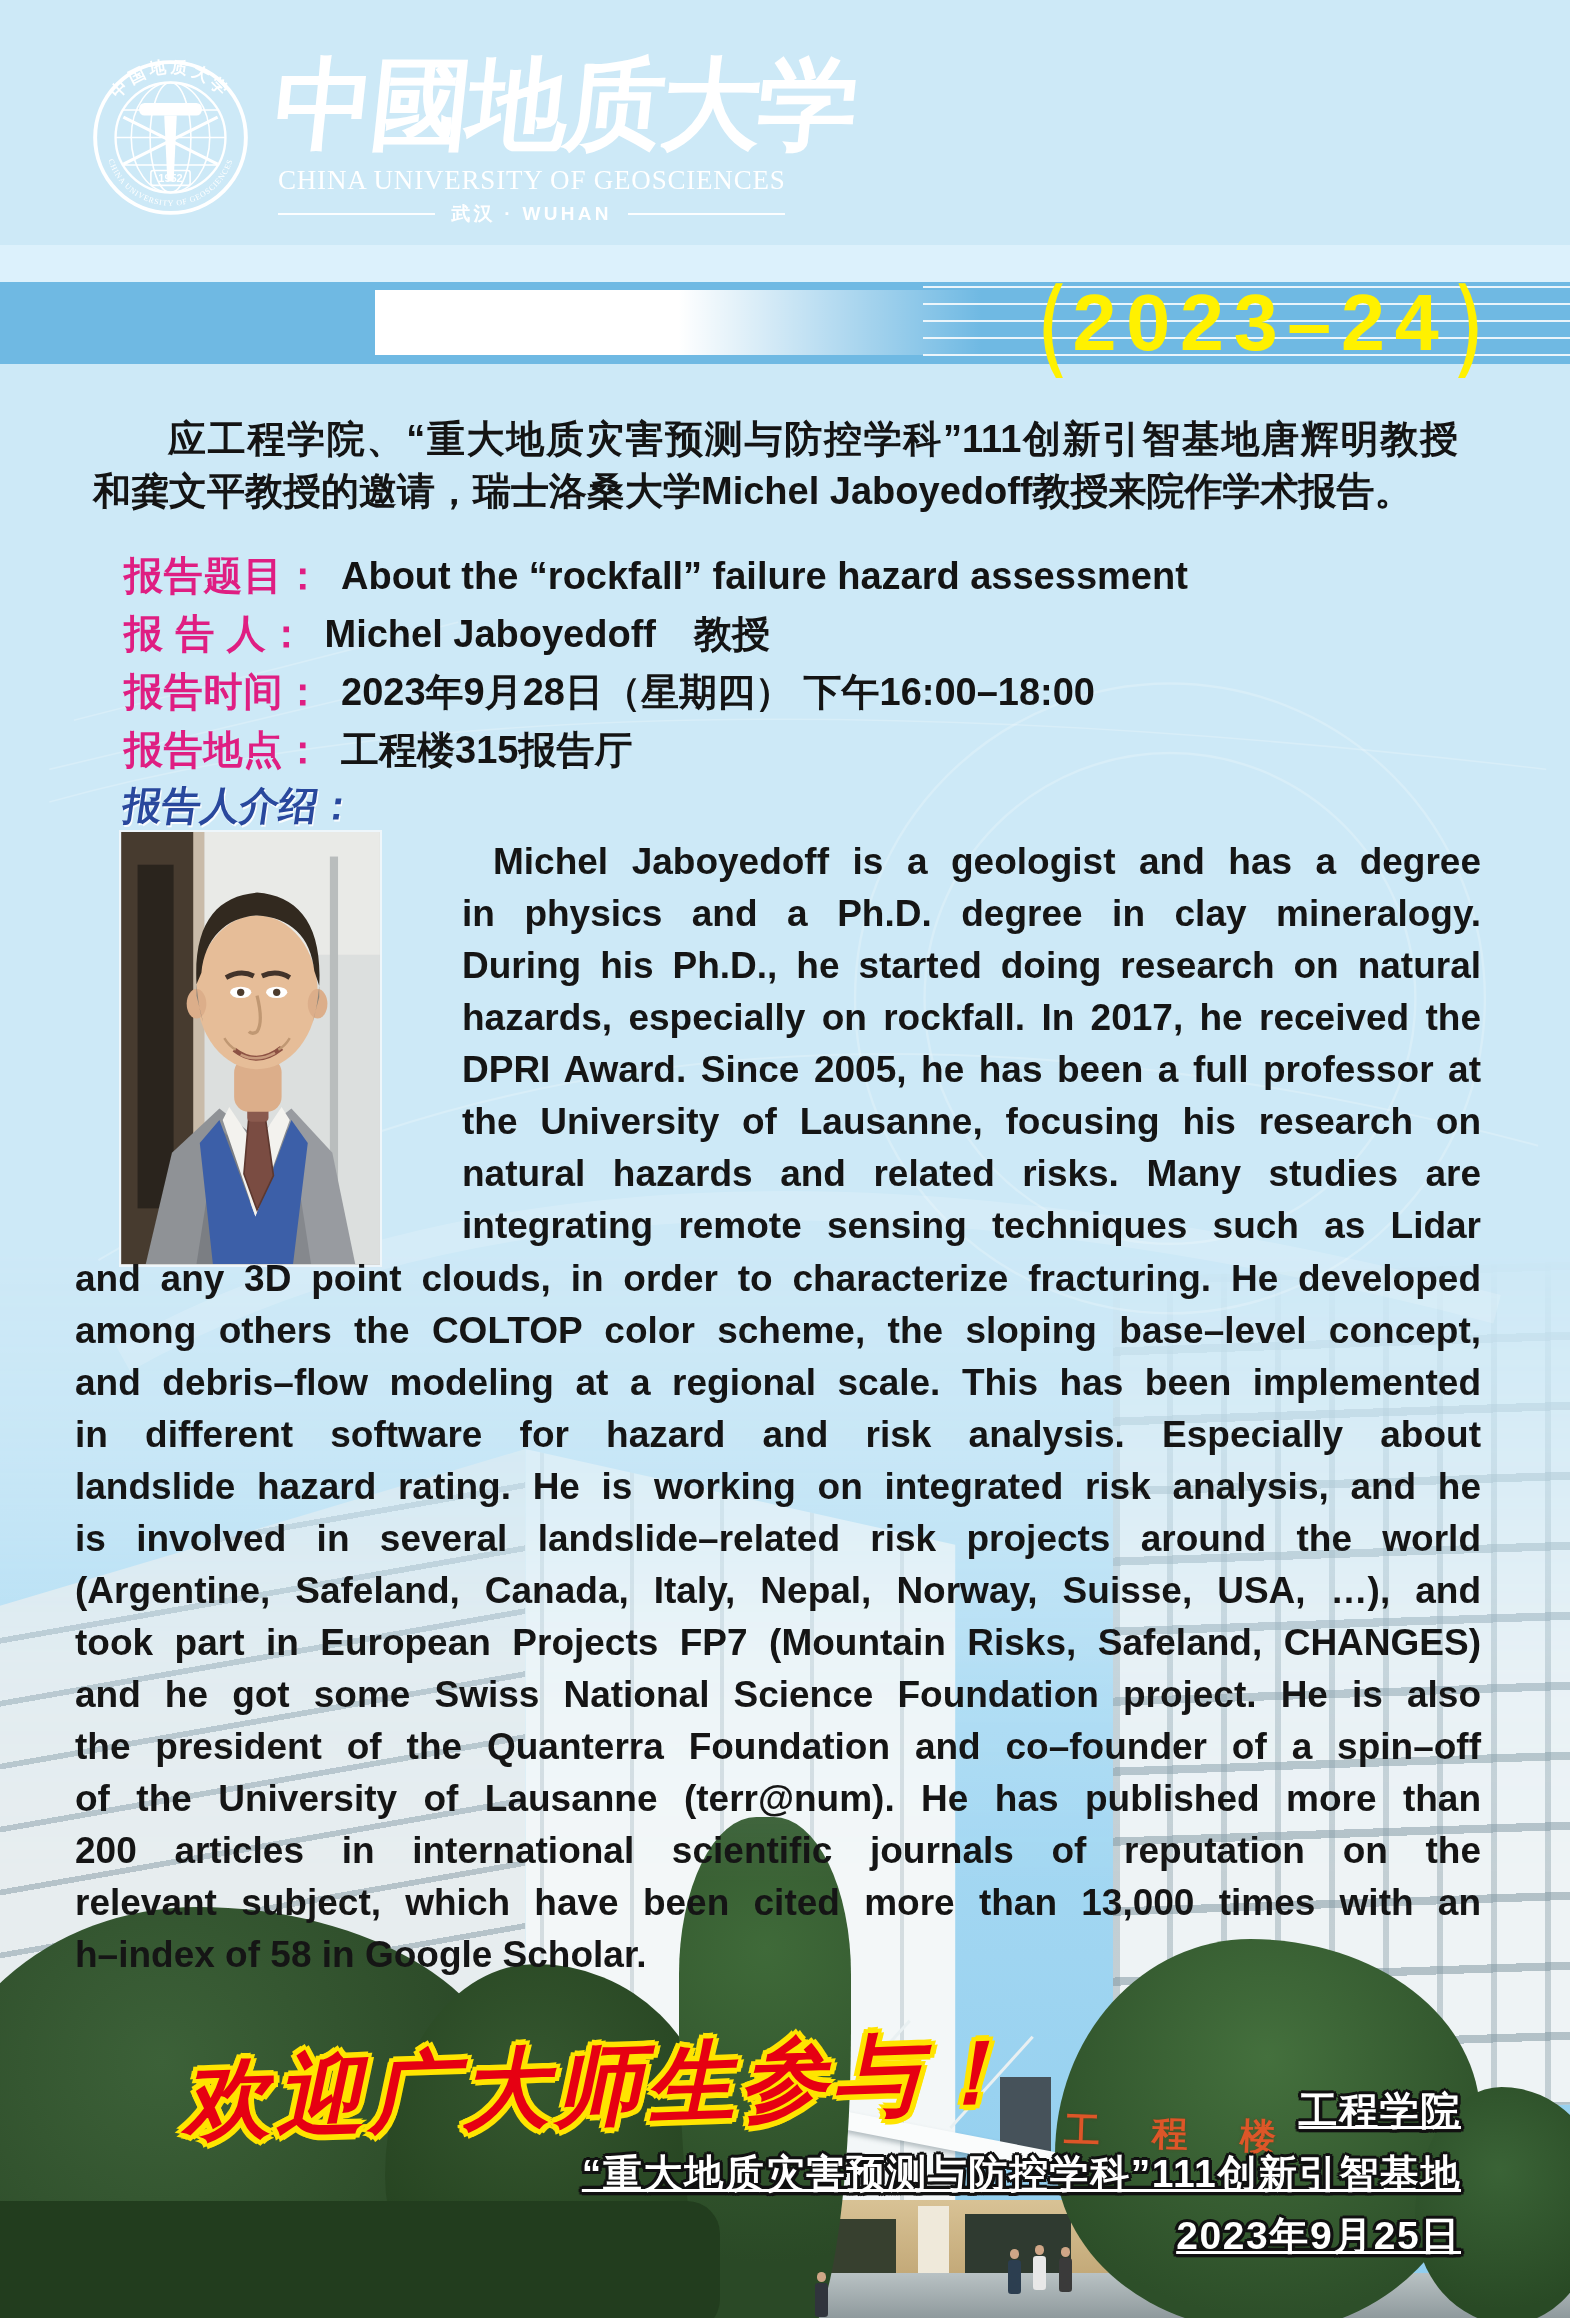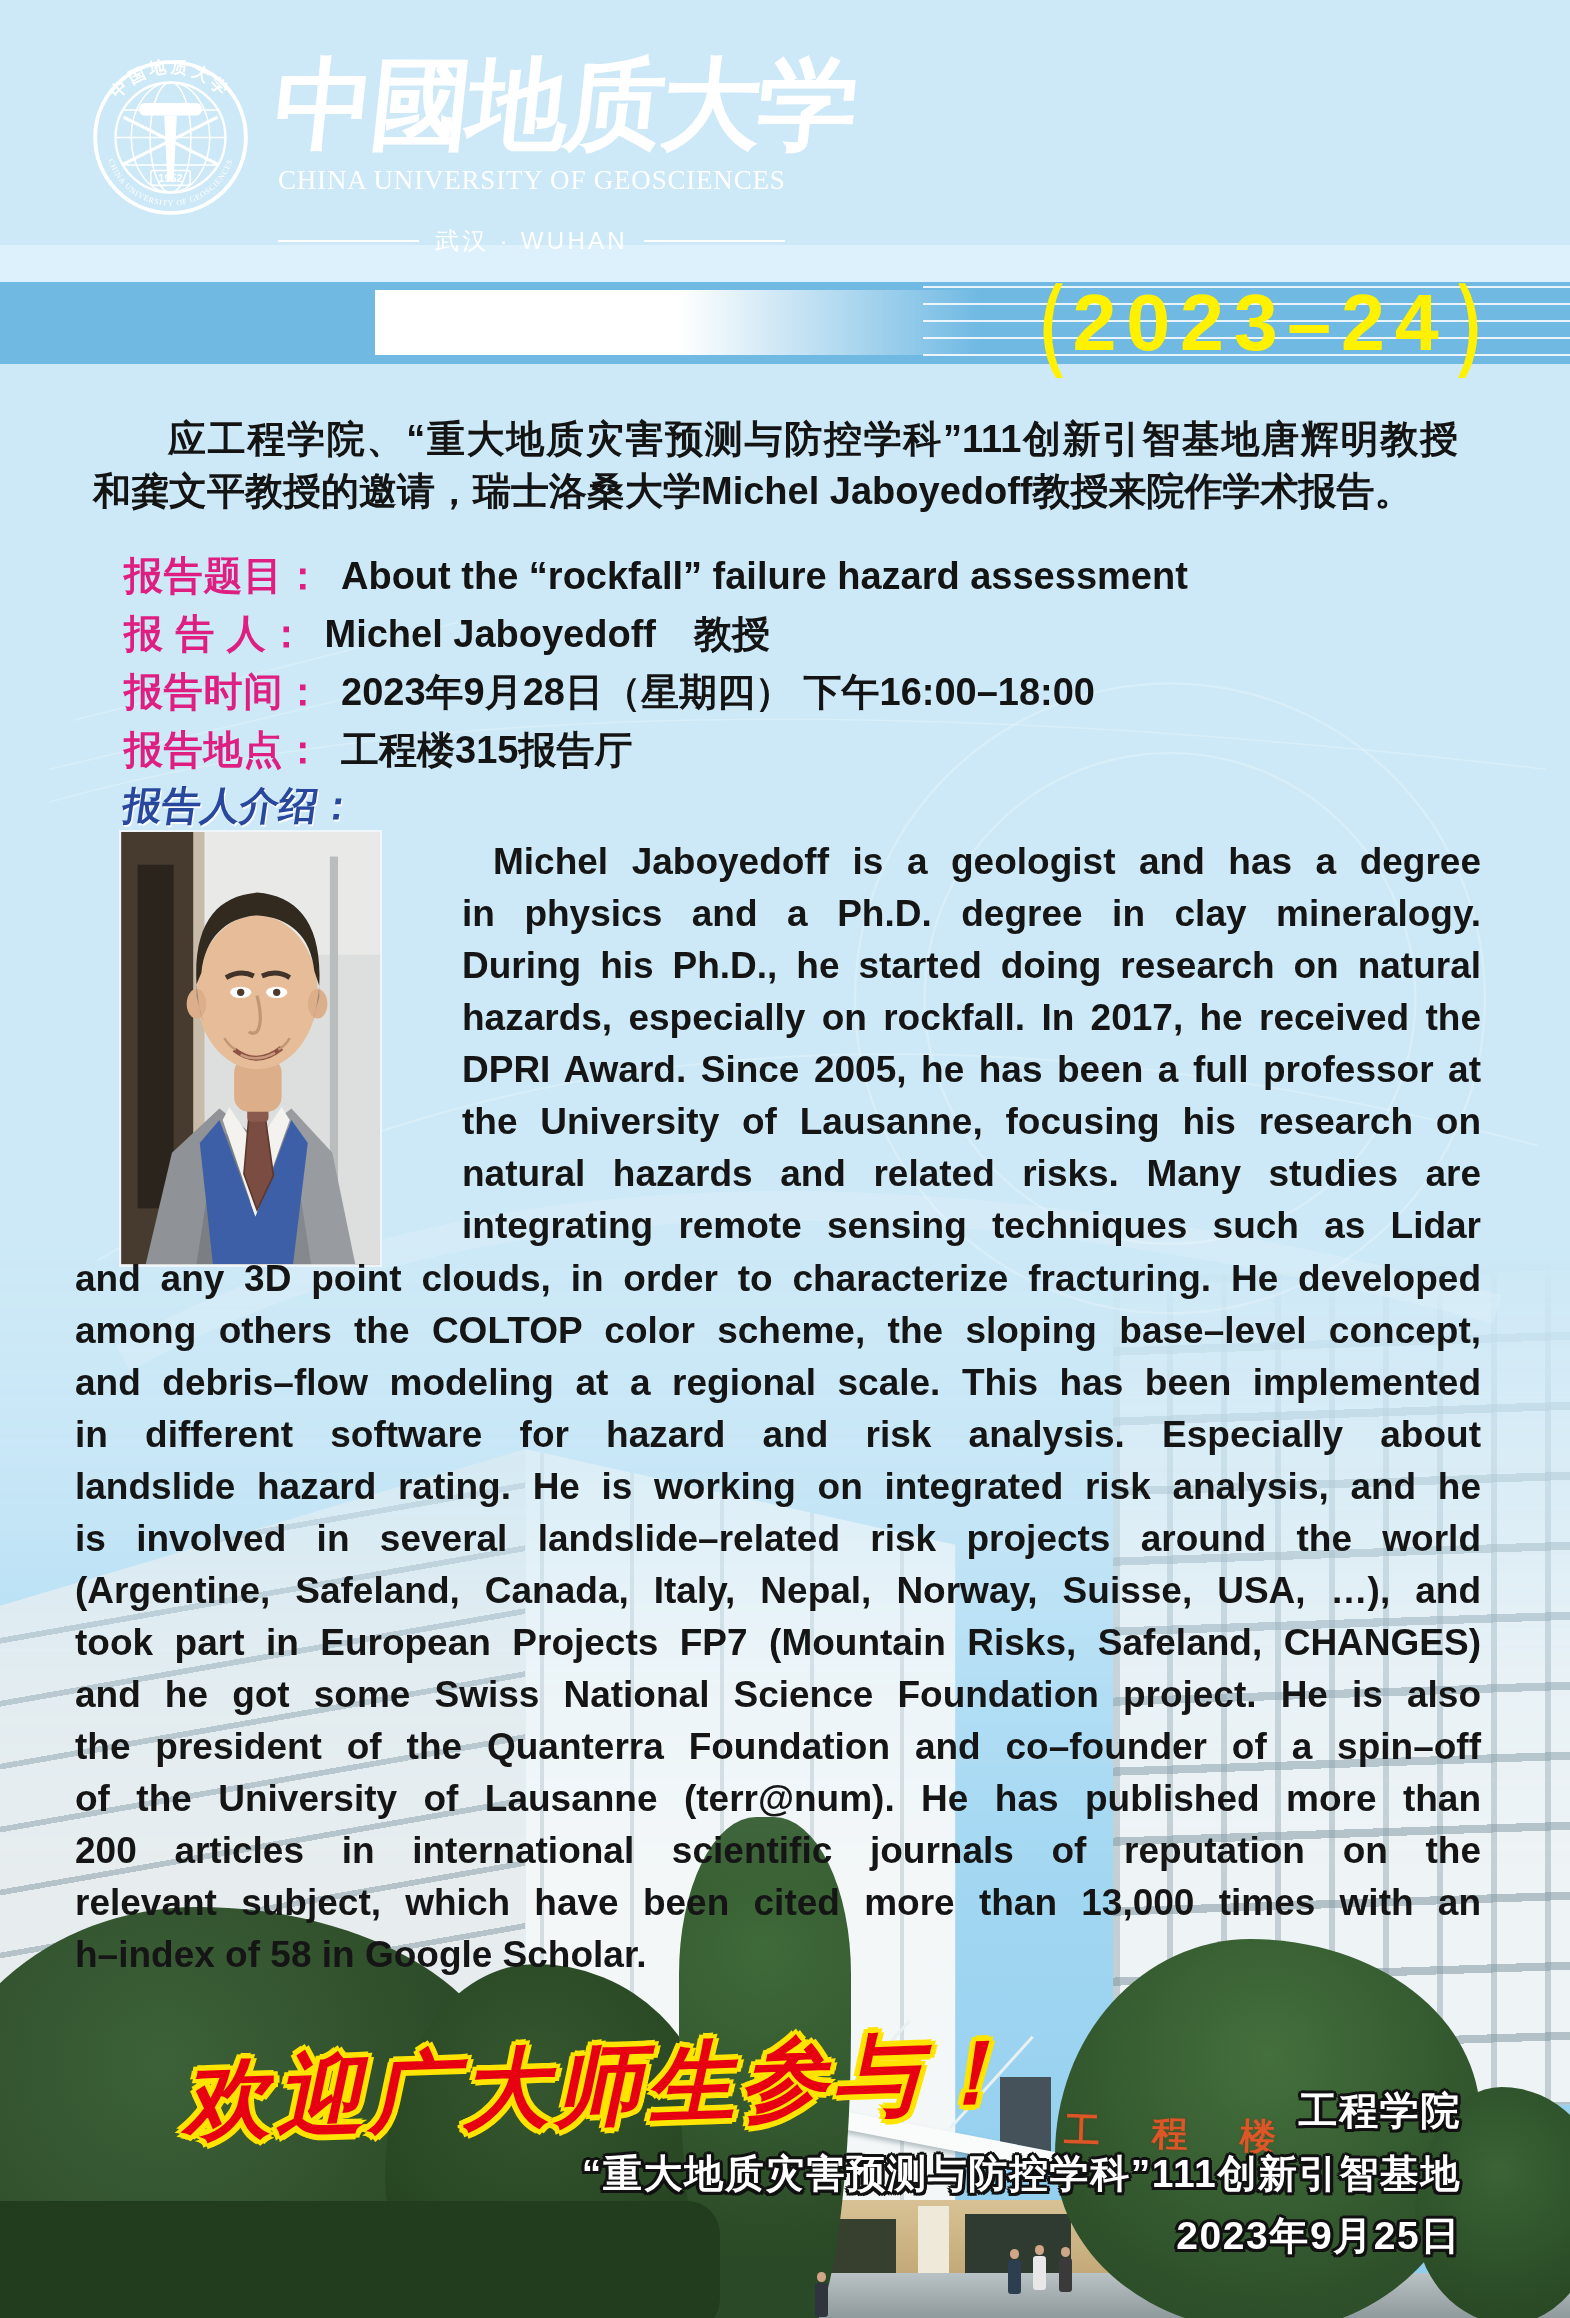--- a/index.html
+++ b/index.html
@@ -10,21 +10,21 @@
   .header-band{position:absolute;left:0;top:0;width:1571px;height:245px;
     background:linear-gradient(90deg,#2e8cca 0%,#3f98d2 22%,#64add c 0,#6ab1de 42%,#9ccfec 62%,#c6e6f6 80%,#d9f0fb 100%);}
   .header-strip{position:absolute;left:0;top:245px;width:1571px;height:37px;background:#dcf1fc;}
   .seal{position:absolute;left:92px;top:59px;width:157px;height:157px;}
   .uni-cn{position:absolute;left:275px;top:39px;width:524px;height:131px;
     font-size:100px;font-weight:bold;color:#fff;letter-spacing:-3.3px;
     transform:skewX(-6deg);white-space:nowrap;}
   .uni-en{position:absolute;left:278px;top:165px;width:515px;color:#fff;
     font-family:"Liberation Serif",serif;font-size:27px;letter-spacing:0.8px;white-space:nowrap;}
   .uni-city{position:absolute;left:278px;top:201px;width:507px;display:flex;align-items:center;
-    color:#fff;font-size:24px;font-weight:normal;margin-top:24px;}
+    color:#fff;font-size:19px;font-weight:bold;}
   .uni-city .rule{flex:1;height:1.6px;background:#fff;opacity:.95;}
   .uni-city .city-txt{padding:0 16.4px;white-space:nowrap;letter-spacing:3.3px;}
   .forum-title{position:absolute;left:792px;top:61px;width:769px;
     font-size:133px;font-weight:900;letter-spacing:-6.5px;line-height:1;
     color:#e3231f;white-space:nowrap;}
 
   
   .banner{position:absolute;left:0;top:282px;width:1571px;height:82px;background:#6fb9e3;}
   .banner-rules{position:absolute;left:923px;top:4.1px;width:648px;height:75px;
     background:repeating-linear-gradient(180deg,rgba(255,255,255,.85) 0 1.6px,rgba(255,255,255,0) 1.6px 17px);}
@@ -106,21 +106,21 @@
   .person .p-head{width:9.8px;height:9.8px;border-radius:50%;background:#cfa687;margin:0 auto;}
   .person .p-body{width:13px;height:34px;border-radius:3.3px;margin-top:0.8px;}
 
   
   .welcome{position:absolute;left:182px;top:2027px;z-index:6;
     font-size:88px;font-weight:900;font-style:italic;letter-spacing:4.9px;color:#e60012;
     transform:rotate(-2deg);white-space:nowrap;
     text-shadow:5.7px 0 #ffe400,-5.7px 0 #ffe400,0 5.7px #ffe400,0 -5.7px #ffe400,
                 4.1px 4.1px #ffe400,-4.1px 4.1px #ffe400,4.1px -4.1px #ffe400,-4.1px -4.1px #ffe400;}
   .footer{position:absolute;right:110px;top:2085px;z-index:6;text-align:right;
-    color:#ffffff;font-weight:900;}
+    color:#ffffff;font-weight:900;text-decoration:underline;}
   .footer .f-line{font-size:39px;line-height:51px;margin-bottom:11.5px;letter-spacing:1.6px;white-space:nowrap;
     text-shadow:3.3px 0 #111,-3.3px 0 #111,0 3.3px #111,0 -3.3px #111,
                 2.5px 2.5px #111,-2.5px 2.5px #111,2.5px -2.5px #111,-2.5px -2.5px #111;}
 </style>
 </head>
 <body>
 
 <div id="poster">
 
   <div class="header-band"></div>

